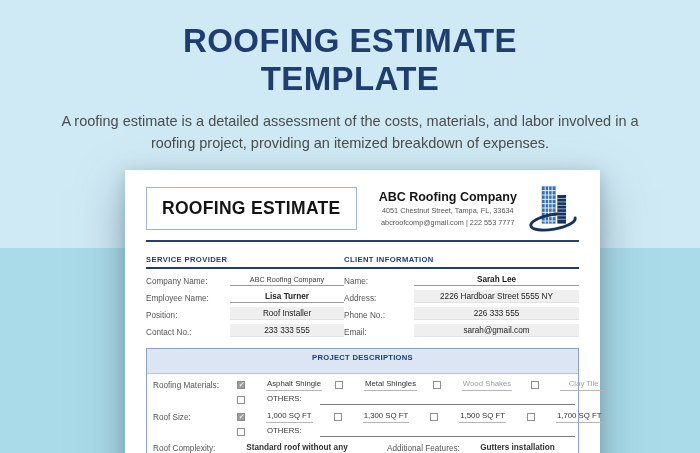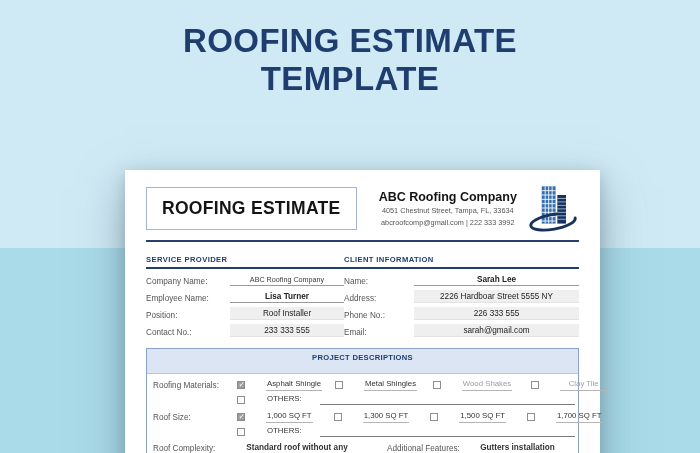--- a/index.html
+++ b/index.html
@@ -100,30 +100,31 @@
   .vline + .vline { margin-top:1px; }
 </style>
 </head>
 <body>
 
 <div class="hero">
   <h1 class="title">
     <span>ROOFING ESTIMATE</span>
     <span>TEMPLATE</span>
   </h1>
+  <p class="desc">A roofing estimate is a detailed assessment of the costs, materials, and labor involved in a roofing project, providing an itemized breakdown of expenses.</p>
 </div>
 
 <div class="paper">
 
   <div class="doc-header">
     <div class="title-box">ROOFING ESTIMATE</div>
     <div class="company">
       <div class="company-name">ABC Roofing Company</div>
       <div class="company-line">4051 Chestnut Street, Tampa, FL, 33634</div>
-      <div class="company-line">abcroofcomp@gmail.com | 222 333 3992</div>
+      <div class="company-line">abcroofcomp@gmail.com | 222 553 7777</div>
     </div>
     <div class="logo">
       <svg viewBox="0 0 60 56" width="52" height="50" aria-hidden="true">
         <rect x="17" y="3" width="16" height="43" fill="#3470af"></rect>
         <path d="M17 8h16M17 13h16M17 18h16M17 23h16M17 28h16M17 33h16M17 38h16M17 43h16M21 3v43M25 3v43M29 3v43" stroke="#ffffff" stroke-width="1" fill="none"></path>
         <rect x="35" y="13" width="10" height="33" fill="#16325f"></rect>
         <path d="M35 17h10M35 21h10M35 25h10M35 29h10M35 33h10M35 37h10M35 41h10" stroke="#cfe0f0" stroke-width="0.8" fill="none"></path>
         <ellipse cx="30" cy="44" rx="26" ry="8.5" fill="none" stroke="#16325f" stroke-width="3.4" stroke-linecap="round" stroke-dasharray="92 40" transform="rotate(-10 30 44)"></ellipse>
       </svg>
     </div>

